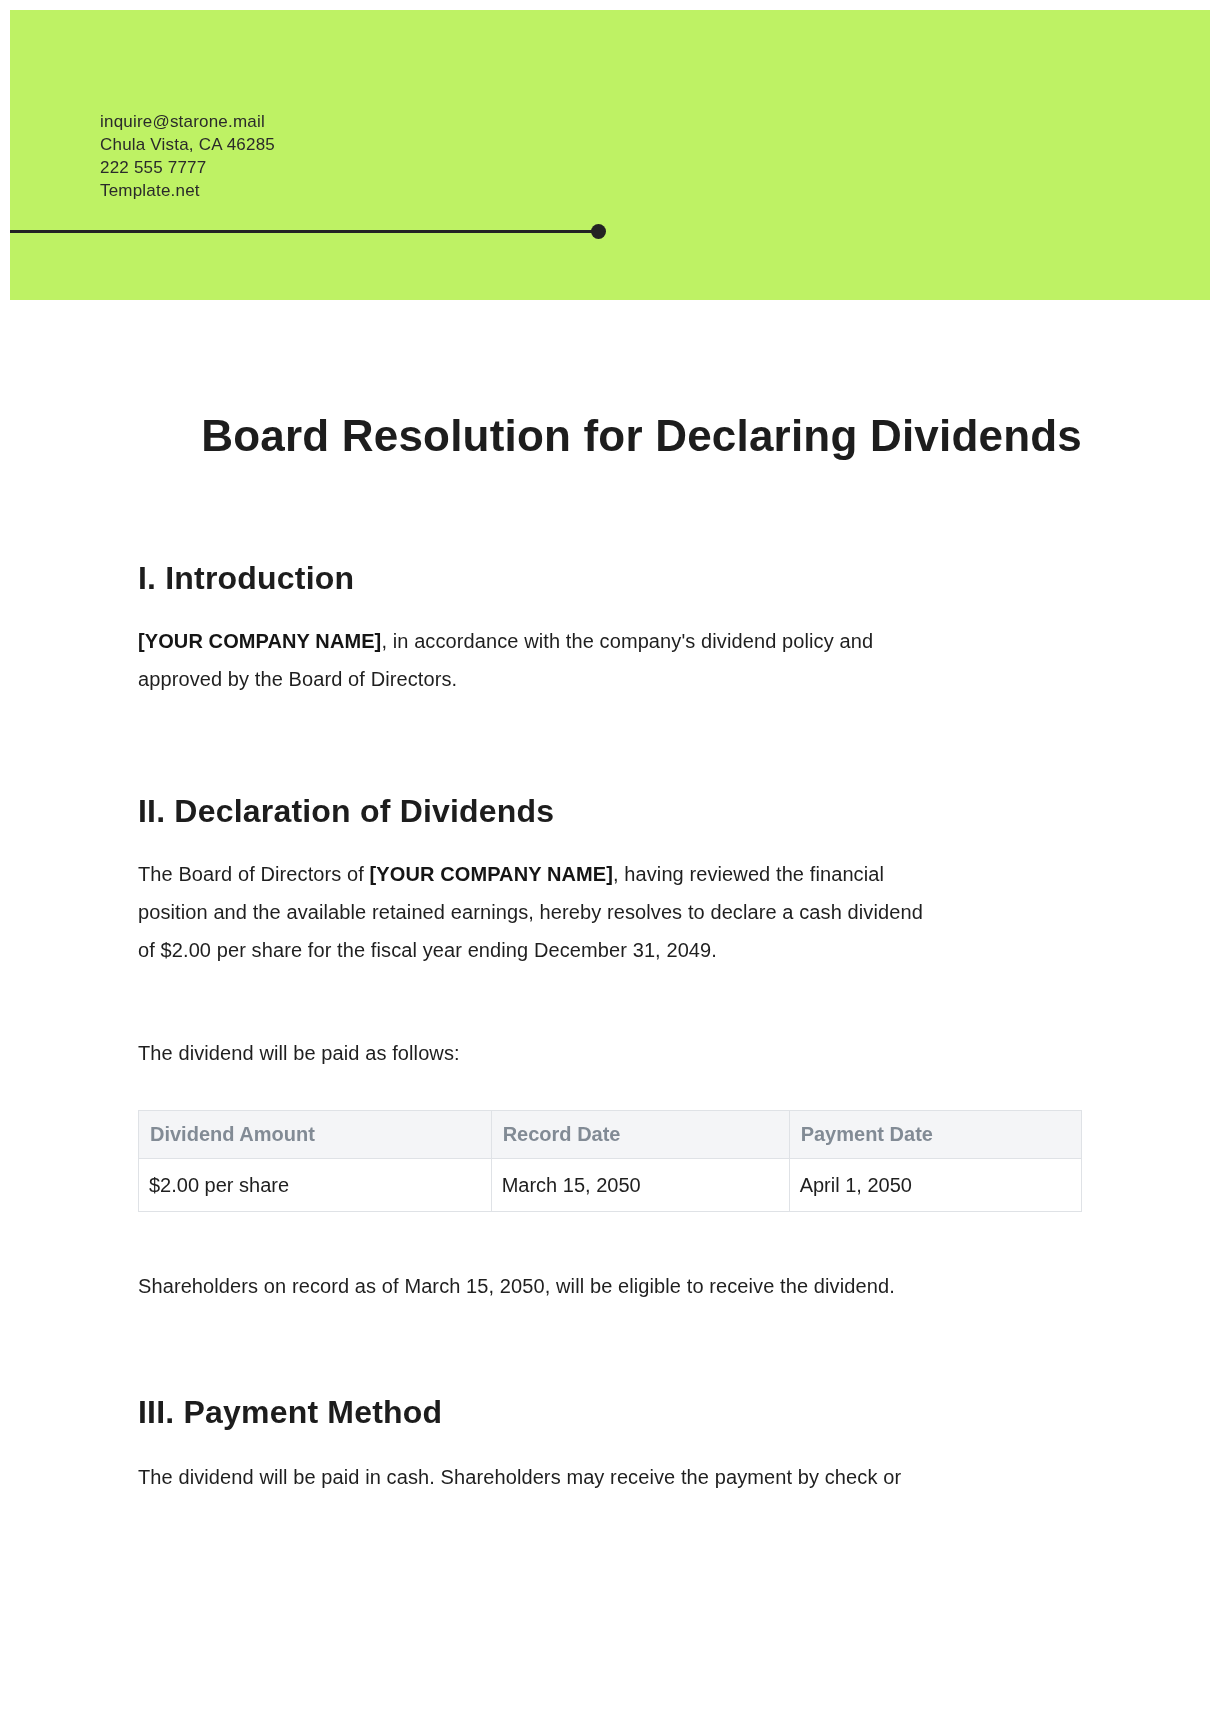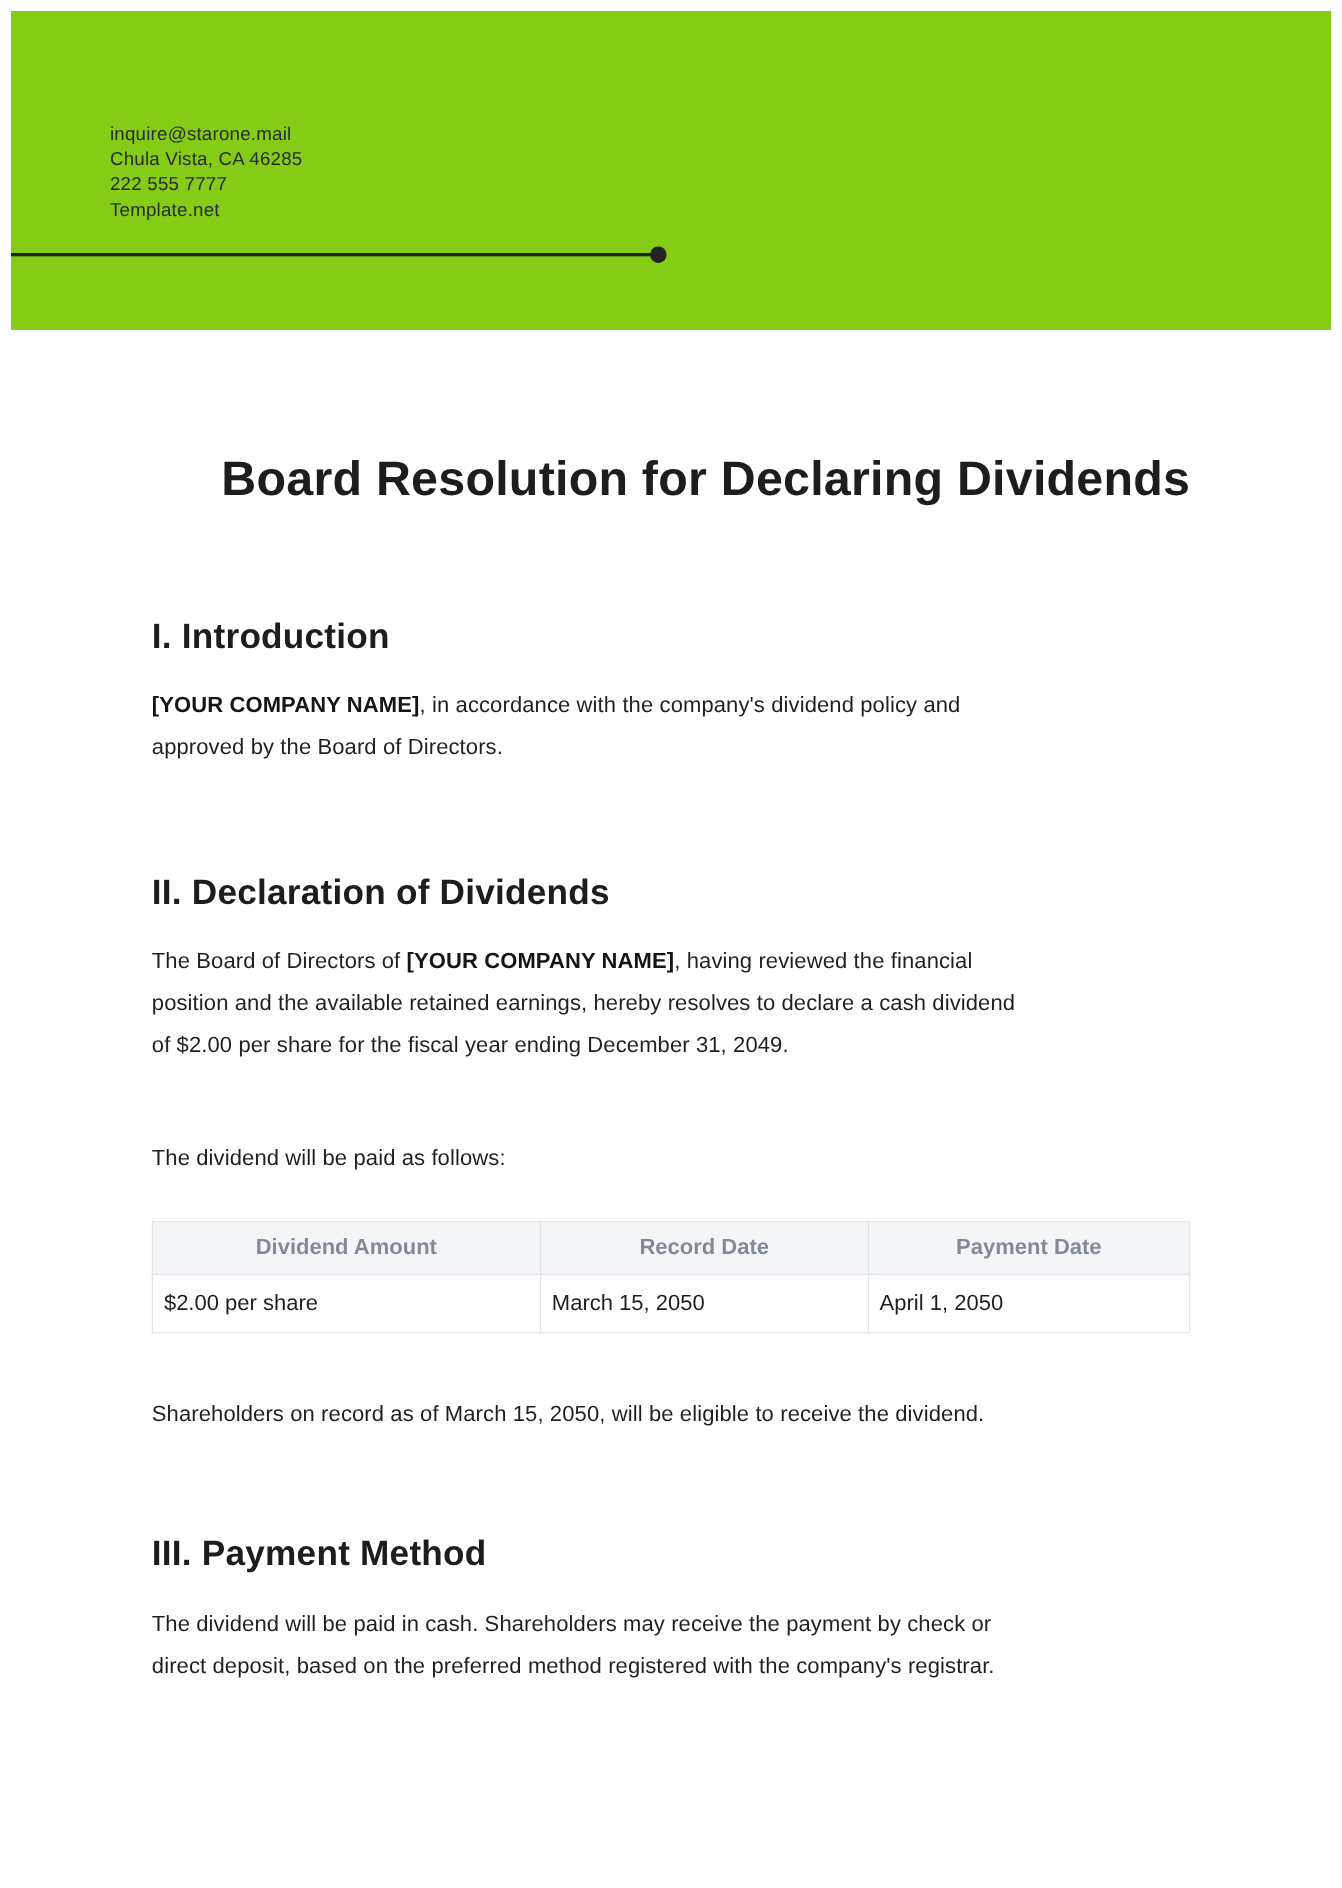--- a/index.html
+++ b/index.html
@@ -16,21 +16,21 @@
     overflow: hidden;
   }
 
   
   .header-band {
     position: absolute;
     left: 10px;
     top: 10px;
     width: 1200px;
     height: 290px;
-    background: #84cc16;
+    background: #bef264;
   }
   .contact-block {
     position: absolute;
     left: 90px;
     top: 100px;
     font-size: 17px;
     line-height: 23px;
     color: #2a2a2a;
     letter-spacing: 0.2px;
   }
@@ -127,22 +127,23 @@
   }
   .dividend-table th, .dividend-table td {
     border: 1px solid #dfe2e6;
   }
   .dividend-table th {
     background: #f4f5f7;
     color: #828b95;
     font-size: 20px;
     font-weight: 700;
     height: 48px;
-    text-align: center;
+    text-align: left;
     vertical-align: middle;
+    padding-left: 11px;
   }
   .dividend-table td {
     background: #ffffff;
     color: #1f1f1f;
     font-size: 20px;
     height: 53px;
     text-align: left;
     vertical-align: middle;
     padding-left: 10px;
   }
@@ -202,17 +203,16 @@
           <td>April 1, 2050</td>
         </tr>
       </tbody>
     </table>
 
     <div class="pline shareholders-line">Shareholders on record as of March 15, 2050, will be eligible to receive the dividend.</div>
 
     <div class="section-heading h-payment">III. Payment Method</div>
     <div class="paragraph p-payment">
         <div class="pline"><span>The dividend will be paid in cash. Shareholders may receive the payment by check or</span></div>
-        <div class="pline"><span>direct deposit, based on the preferred method registered with the company's registrar.</span></div>
       </div>
 
   </div>
 </div>
 
 </body></html>

